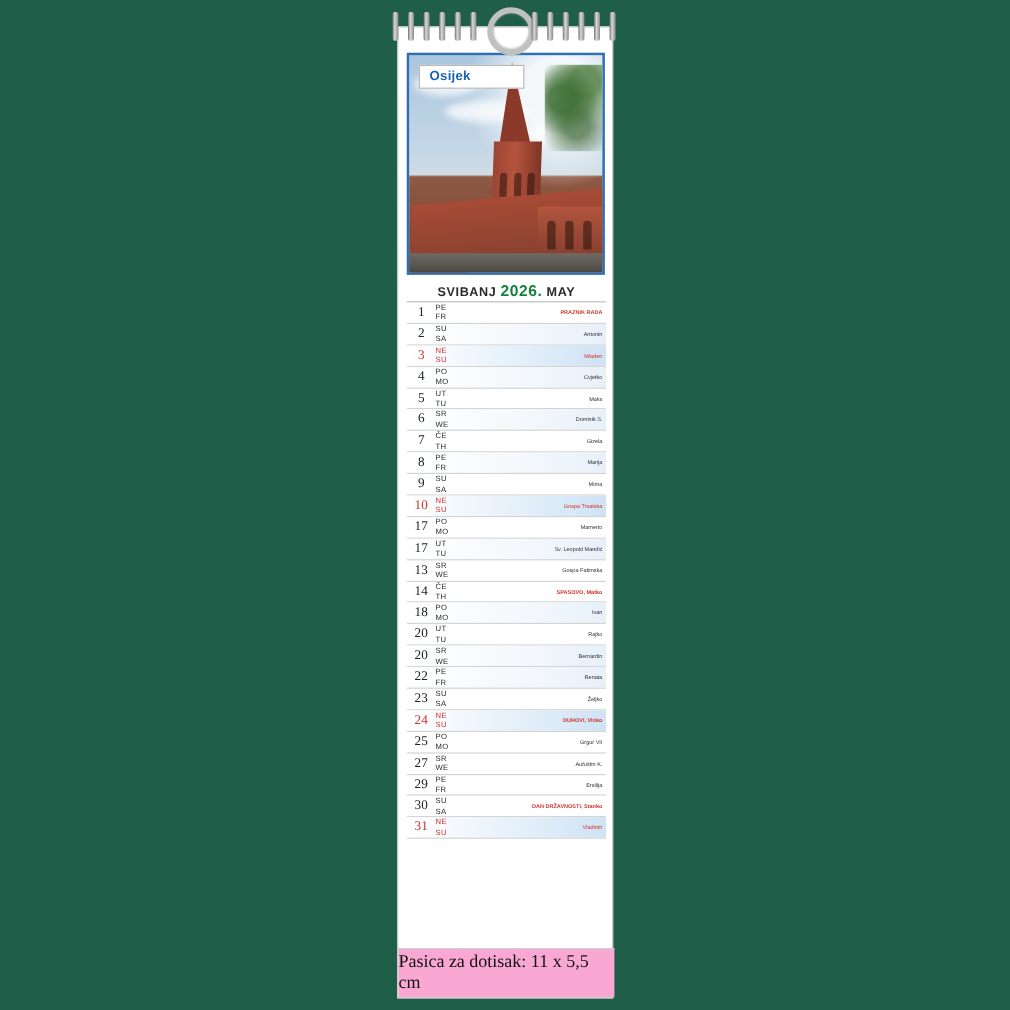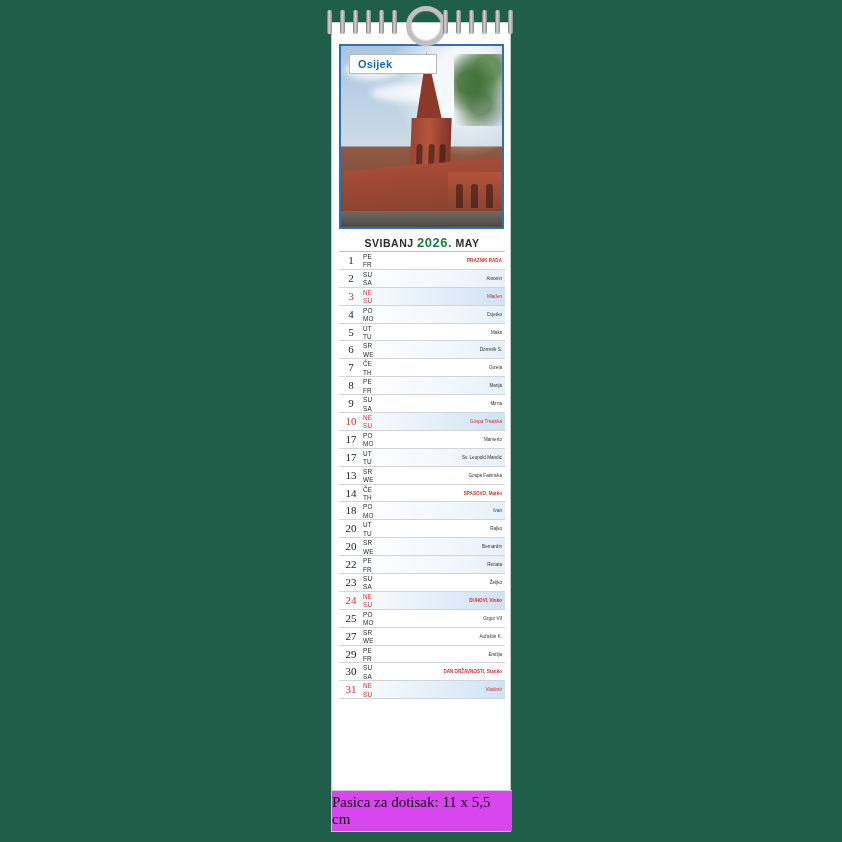--- a/index.html
+++ b/index.html
@@ -265,21 +265,21 @@
   .footer {
     position: absolute;
     left: 0;
     bottom: 0;
     width: 180px;
     height: 40px;
     border-top: 1px solid #cfcfcf;
     display: flex;
     align-items: center;
     justify-content: center;
-    background: #d946ef;
+    background: #f9a8d4;
   }
   .footer span {
     font-family: "Liberation Serif", serif;
     font-size: 15px;
     color: #111;
   }
 </style>
 </head>
 <body>
 

